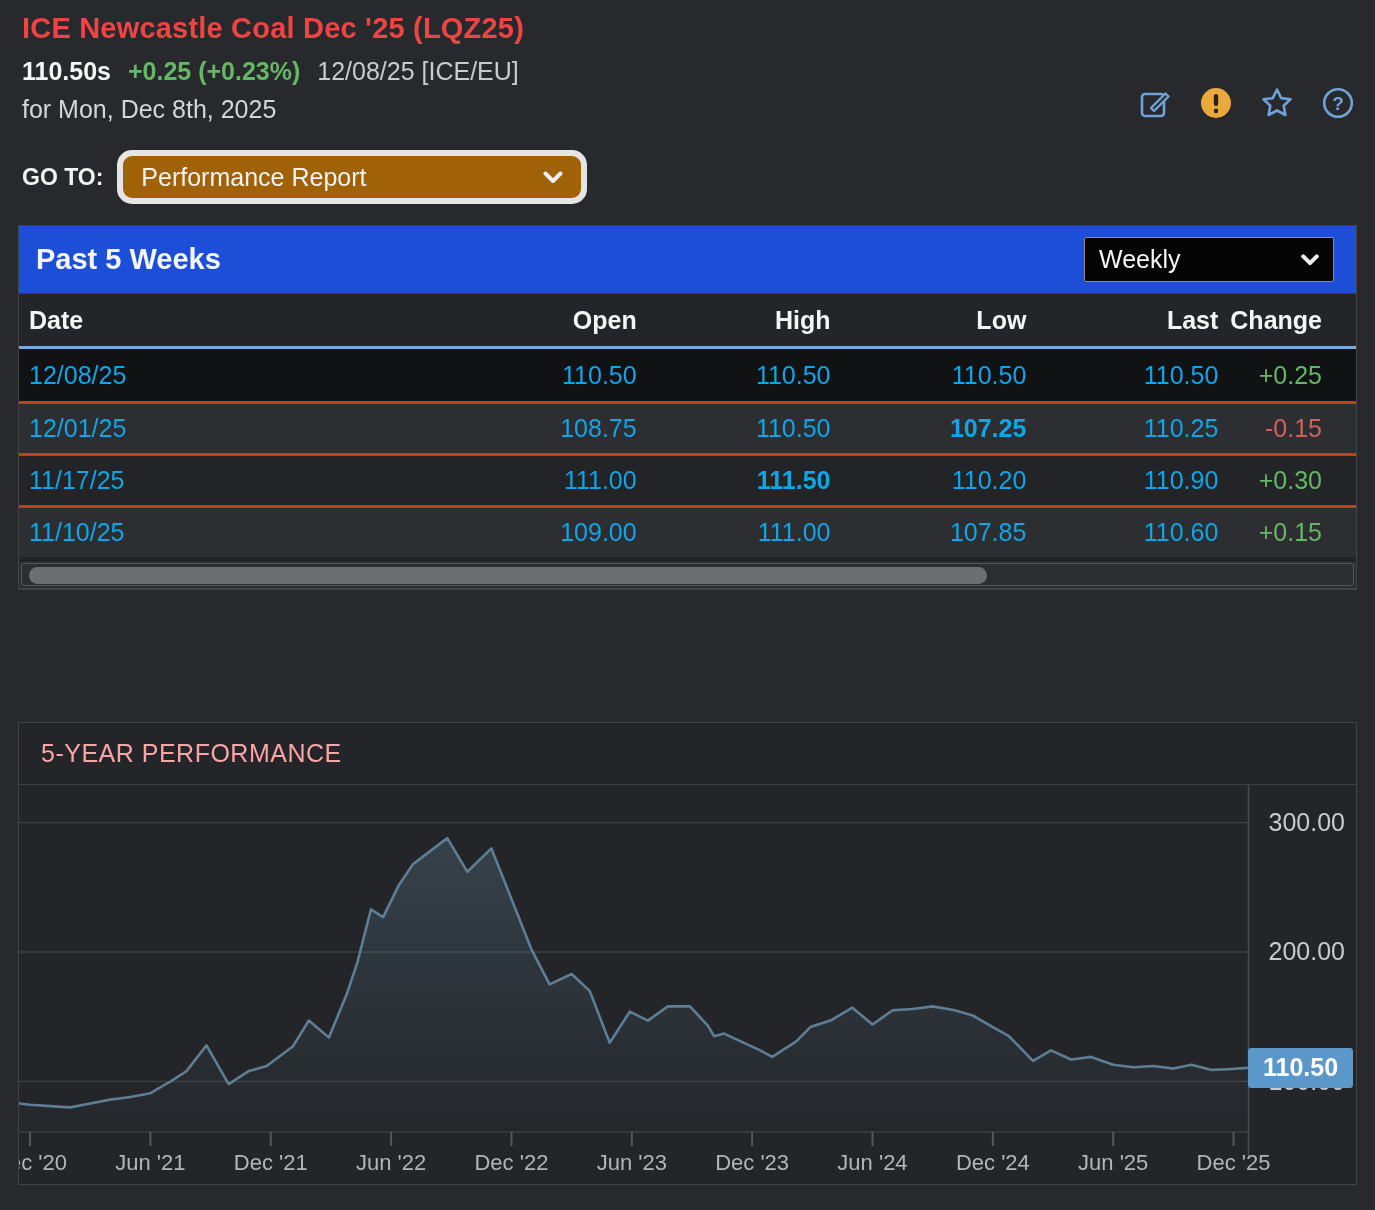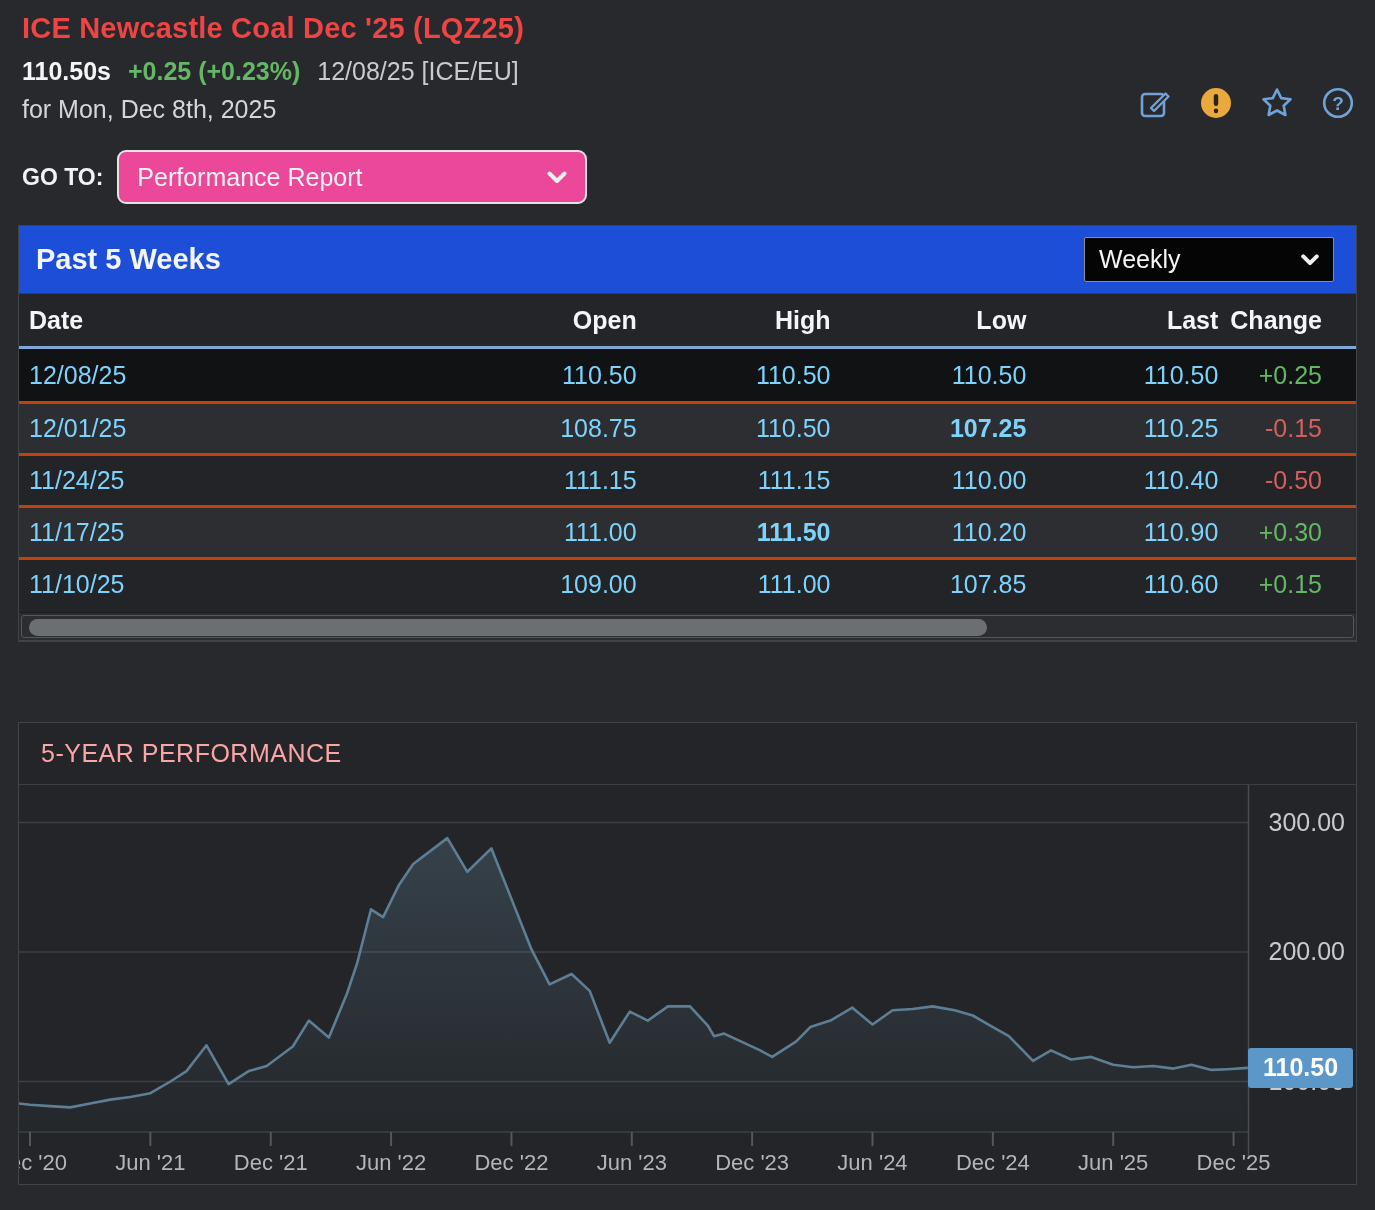--- a/index.html
+++ b/index.html
@@ -15,35 +15,35 @@
   .price-row { position:absolute; left:22px; top:57px; font-size:25px; white-space:nowrap; }
   .price-row .last { font-weight:bold; color:#f4f5f6; }
   .price-row .chg { font-weight:bold; color:var(--green,#64b765); margin-left:10px; }
   .price-row .src { color:#c9cccf; margin-left:10px; }
   .session-date { position:absolute; left:22px; top:95px; font-size:25px; color:#d4d6d8; }
   .top-icons { position:absolute; right:20px; top:86px; display:flex; gap:27px; align-items:center; }
   .top-icons .ic { width:34px; height:34px; display:block; cursor:pointer; }
   
   .goto-row { position:absolute; left:22px; top:150px; display:flex; align-items:center; }
   .goto-label { font-size:23px; font-weight:bold; color:#f1f2f3; margin-right:14px; }
-  .select-box { display:flex; align-items:center; justify-content:space-between; border:2px solid #e5e5e5; border-radius:9px; background:#ec4899; cursor:pointer; }
+  .select-box { display:flex; align-items:center; justify-content:space-between; border:6px solid #e5e5e5; border-radius:15px; background:#a16207; cursor:pointer; }
   .goto-select { width:470px; height:54px; padding:0 18px; font-size:25px; color:#f1f2f3; }
   
   .panel { position:absolute; left:18px; width:1339px; background:#232528; border:1px solid #414447; }
   .table-panel { top:225px; }
   .table-titlebar { height:68px; background:#1d4ed8; border-bottom:1px solid #3c3f42; display:flex; align-items:center; justify-content:space-between; padding:0 22px 0 17px; }
   .table-title { font-size:29px; font-weight:bold; color:#f4f5f6; }
   .freq-select { width:250px; height:45px; background:#050505; border:1px solid #8b8e91; border-radius:2px; padding:0 14px; font-size:25px; color:#f4f5f6; }
   table { width:100%; border-collapse:separate; border-spacing:0; }
   th { font-size:25px; font-weight:bold; color:#f4f5f6; text-align:right; height:55px; padding:0 6px; background:#232528; }
   th:first-child { text-align:left; padding-left:10px; }
   th:last-child { padding-right:34px; }
   thead tr { border-bottom:3px solid var(--header-underline,#7ea8da); }
   thead th { border-bottom:3px solid var(--header-underline,#7ea8da); }
-  td { font-size:25px; color:#7dd3fc; text-align:right; height:52px; padding:0 6px; }
+  td { font-size:25px; color:#0ea5e9; text-align:right; height:52px; padding:0 6px; }
   td:first-child { text-align:left; padding-left:10px; }
   td:last-child { padding-right:34px; }
   tbody tr { background:#222427; }
   tbody tr:nth-child(even) { background:#2c2e31; }
   tbody tr.highlight { background:#111214; }
   tbody tr + tr td { border-top:3px solid #c2410c; }
   td.bold { font-weight:bold; }
   td.up { color:var(--green,#64b765); }
   td.down { color:var(--red,#d2605c); }
   .hscroll { margin:3px 0 0 0; height:29px; border-top:1px solid #1a1b1d; background:#2b2d30; border-bottom:1px solid #414447; position:relative; }
@@ -138,28 +138,20 @@
           <td>110.50</td>
           <td class="up">+0.25</td>
         </tr>
         <tr>
           <td>12/01/25</td>
           <td>108.75</td>
           <td>110.50</td>
           <td class="bold">107.25</td>
           <td>110.25</td>
           <td class="down">-0.15</td>
-        </tr>
-        <tr>
-          <td>11/24/25</td>
-          <td>111.15</td>
-          <td>111.15</td>
-          <td>110.00</td>
-          <td>110.40</td>
-          <td class="down">-0.50</td>
         </tr>
         <tr>
           <td>11/17/25</td>
           <td>111.00</td>
           <td class="bold">111.50</td>
           <td>110.20</td>
           <td>110.90</td>
           <td class="up">+0.30</td>
         </tr>
         <tr>

